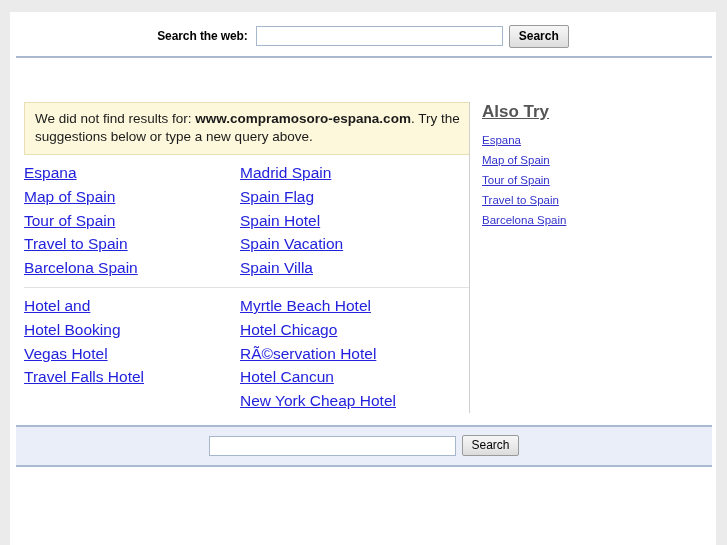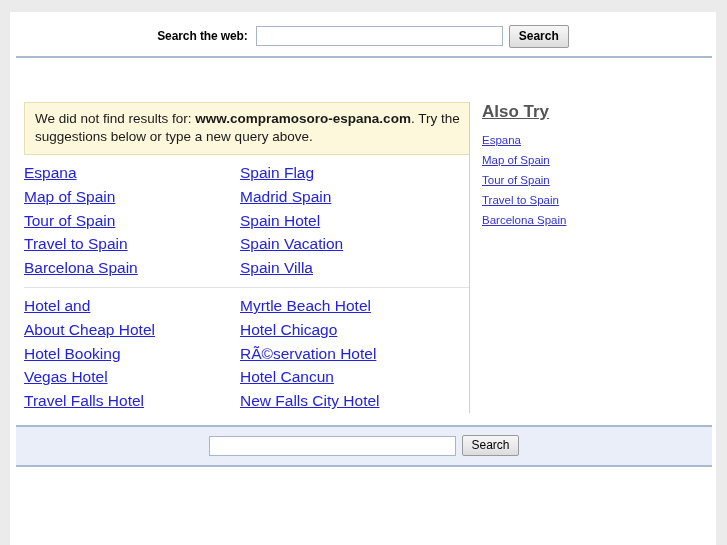--- a/index.html
+++ b/index.html
@@ -205,44 +205,43 @@
 
       <div class="group">
         <div class="col">
           <a href="#">Espana</a>
           <a href="#">Map of Spain</a>
           <a href="#">Tour of Spain</a>
           <a href="#">Travel to Spain</a>
           <a href="#">Barcelona Spain</a>
         </div>
         <div class="col">
+          <a href="#">Madrid Spain</a>
           <a href="#">Spain Flag</a>
-          <a href="#">Madrid Spain</a>
           <a href="#">Spain Hotel</a>
           <a href="#">Spain Vacation</a>
           <a href="#">Spain Villa</a>
         </div>
       </div>
 
       <div class="group-divider"></div>
 
       <div class="group">
         <div class="col">
           <a href="#">Hotel and</a>
-          <a href="#">About Cheap Hotel</a>
           <a href="#">Hotel Booking</a>
           <a href="#">Vegas Hotel</a>
           <a href="#">Travel Falls Hotel</a>
         </div>
         <div class="col">
           <a href="#">Myrtle Beach Hotel</a>
           <a href="#">Hotel Chicago</a>
           <a href="#">RÃ©servation Hotel</a>
           <a href="#">Hotel Cancun</a>
-          <a href="#">New Falls City Hotel</a>
+          <a href="#">New York Cheap Hotel</a>
         </div>
       </div>
 
     </div>
 
     <div class="side-col">
       <div class="side-title">Also Try</div>
       <div class="side-links">
         <a href="#">Espana</a>
         <a href="#">Map of Spain</a>

